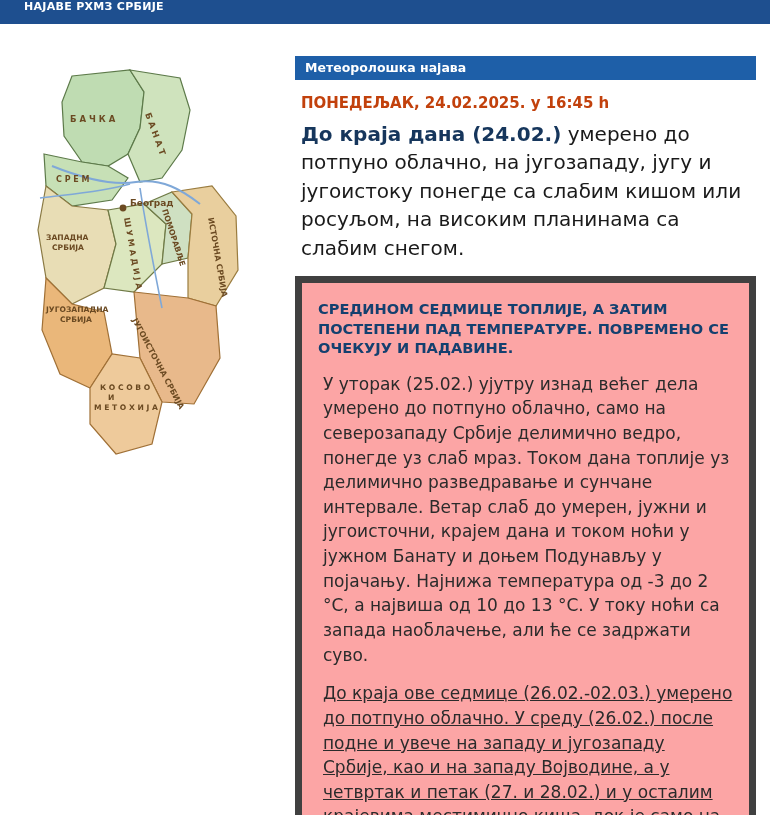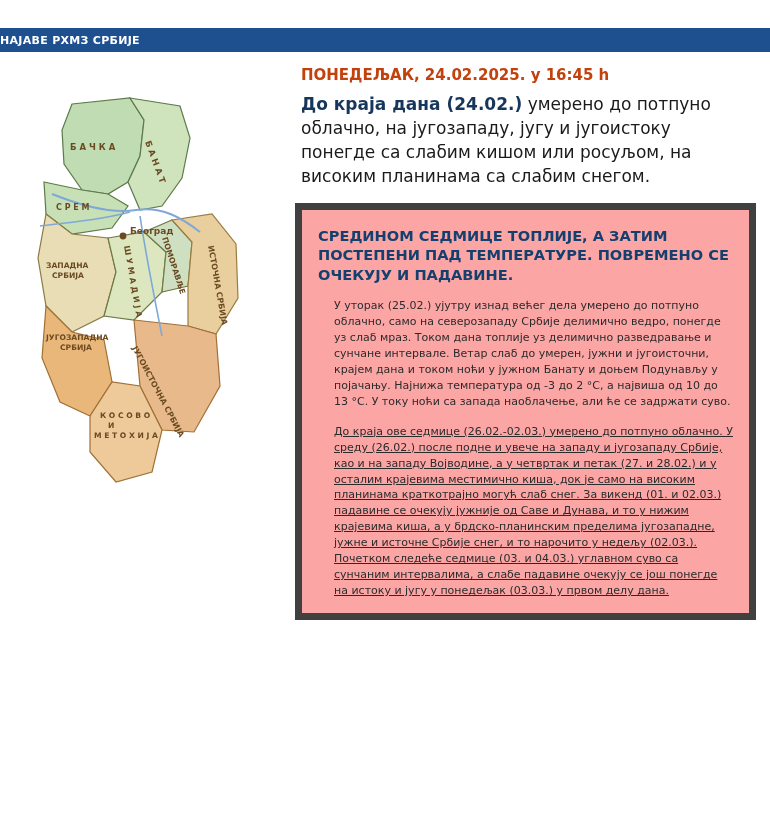--- a/index.html
+++ b/index.html
@@ -17,24 +17,23 @@
 
   
   .topbar {
     height: 24px;
     background: #1e4f8f;
     color: #ffffff;
     font-size: 11px;
     font-weight: bold;
     letter-spacing: .3px;
     display: flex;
-    align-items: center;
-    padding-left: 0;
+    align-items: flex-start;
+    padding-left: 24px;
     box-sizing: border-box;
-    margin-top: 28px;
   }
 
   .page {
     display: flex;
     align-items: flex-start;
     height: 791px;
   }
 
   
   .left-col {
@@ -68,43 +67,43 @@
   }
 
   .date-line {
     color: #c2410c;
     font-weight: bold;
     font-size: 15px;
     padding: 14px 4px 6px 6px;
   }
 
   .intro {
-    font-size: 17px;
+    font-size: 20px;
     line-height: 1.42;
     color: #1a1a1a;
     padding: 2px 8px 14px 6px;
   }
   .intro b { color: #16365c; }
 
   .panel {
     border: 7px solid #404040;
     background: #fca5a5;
     padding: 16px 16px 14px 16px;
     box-sizing: border-box;
   }
   .panel-title {
     color: #14406f;
     font-weight: bold;
     font-size: 14.6px;
     line-height: 1.34;
     margin: 0 0 14px 0;
   }
   .panel p {
-    margin: 0 0 14px 16px;
-    font-size: 11px;
+    margin: 0 0 14px 5px;
+    font-size: 17px;
     line-height: 1.45;
     color: #2b2b2b;
   }
   .panel p:last-child { margin-bottom: 0; text-decoration: underline; }
 
   
   .mlabel {
     font-family: "DejaVu Sans", "Liberation Sans", sans-serif;
     font-weight: bold;
     fill: #6b4a22;
@@ -163,20 +162,23 @@
         <text class="mlabel" x="120" y="262" font-size="8" transform="rotate(62 120 262)">ЈУГОИСТОЧНА СРБИЈА</text>
         <text class="mlabel" x="88" y="332" font-size="7.6">К О С О В О</text>
         <text class="mlabel" x="96" y="342" font-size="7.6">И</text>
         <text class="mlabel" x="82" y="352" font-size="7.6">М Е Т О Х И Ј А</text>
       </svg>
     </div>
   </div>
 
   <div class="right-col">
 
+    <div class="section-head">
+      <span>Метеоролошка најава</span>
+    </div>
 
     <div class="date-line">ПОНЕДЕЉАК, 24.02.2025. у 16:45 h</div>
 
     <div class="intro">
       <b>До краја дана (24.02.)</b><span> умерено до потпуно облачно, на југозападу, југу и југоистоку понегде са слабим кишом или росуљом, на високим планинама са слабим снегом.</span>
     </div>
 
     <div class="panel">
       <div class="panel-title">СРЕДИНОМ СЕДМИЦЕ ТОПЛИЈЕ, А ЗАТИМ ПОСТЕПЕНИ ПАД ТЕМПЕРАТУРЕ. ПОВРЕМЕНО СЕ ОЧЕКУЈУ И ПАДАВИНЕ.</div>
       <p>У уторак (25.02.) ујутру изнад већег дела умерено до потпуно облачно, само на северозападу Србије делимично ведро, понегде уз слаб мраз. Током дана топлије уз делимично разведравање и сунчане интервале. Ветар слаб до умерен, јужни и југоисточни, крајем дана и током ноћи у јужном Банату и доњем Подунављу у појачању. Најнижа температура од -3 до 2 °C, а највиша од 10 до 13 °C. У току ноћи са запада наоблачење, али ће се задржати суво.</p>

